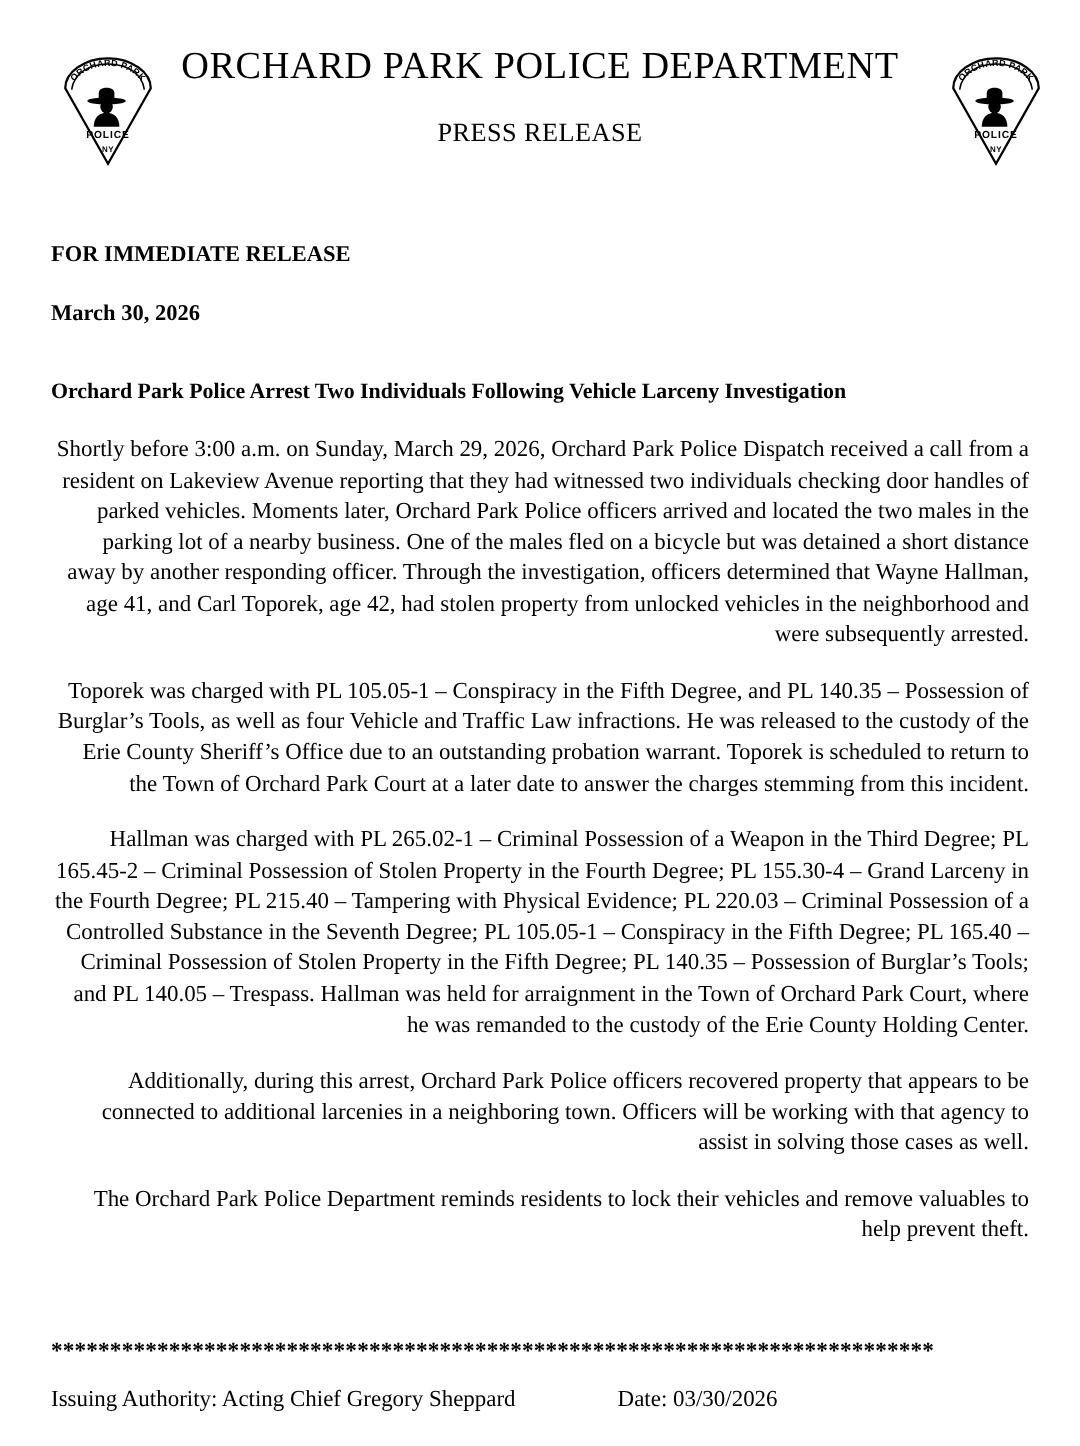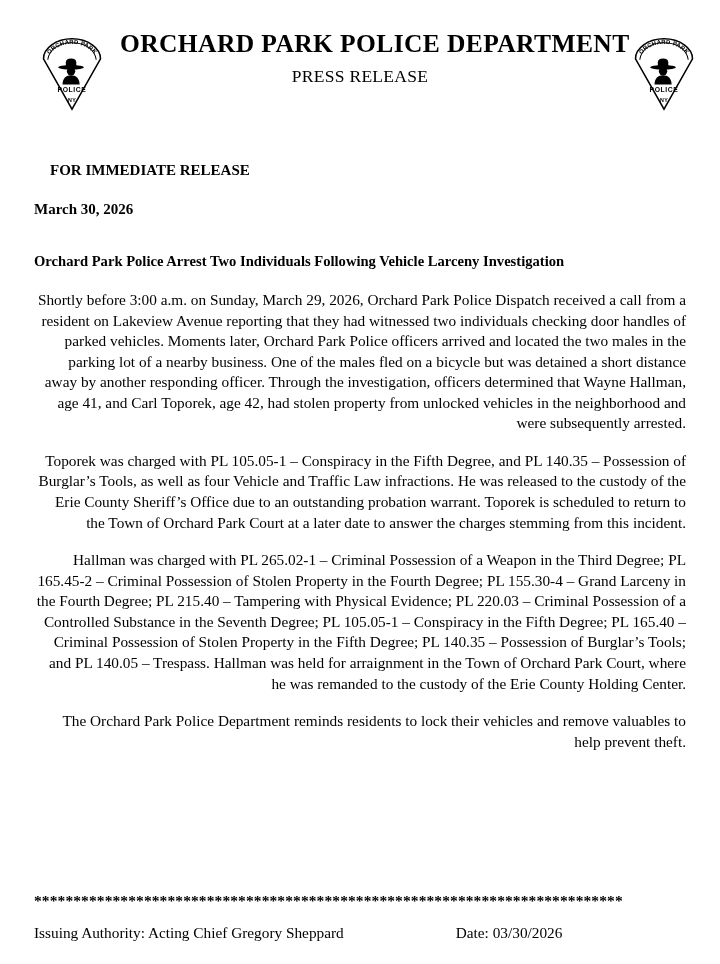--- a/index.html
+++ b/index.html
@@ -42,39 +42,38 @@
 
   .header-titles {
     text-align: center;
     padding: 0 120px;
   }
   .dept-title {
     font-size: 25.5px;
     letter-spacing: 0.4px;
     line-height: 1.1;
     white-space: nowrap;
-    font-weight: bold;
+    font-weight: normal;
     margin: 0;
   }
   .press-release {
     font-size: 17.5px;
     letter-spacing: 0.3px;
-    margin-top: 8px;
+    margin-top: 20px;
     font-weight: normal;
   }
 
   
   .content {
     padding: 0 34px 0 34px;
   }
   .release-line {
     font-weight: bold;
     font-size: 15px;
     margin-top: 42px;
-    margin-left: 16px;
   }
   .release-date {
     font-weight: bold;
     font-size: 15px;
     margin-top: 22px;
   }
   .headline {
     font-weight: bold;
     font-size: 14.6px;
     margin-top: 34px;
@@ -109,21 +108,21 @@
     display: flex;
     align-items: baseline;
     margin-top: 14px;
     font-size: 15.3px;
     gap: 16px;
   }
   .issuing {
     flex: 0 0 auto;
   }
   .footer-date {
-    margin-left: 96px;
+    margin-left: 52px;
   }
 </style>
 </head>
 <body>
 
 <div class="page">
 
   <div class="header">
 
     <div class="badge left">
@@ -195,20 +194,21 @@
     <div class="release-date">March 30, 2026</div>
 
     <div class="headline">Orchard Park Police Arrest Two Individuals Following Vehicle Larceny Investigation</div>
 
     <p class="para first">Shortly before 3:00 a.m. on Sunday, March 29, 2026, Orchard Park Police Dispatch received a call from a resident on Lakeview Avenue reporting that they had witnessed two individuals checking door handles of parked vehicles. Moments later, Orchard Park Police officers arrived and located the two males in the parking lot of a nearby business. One of the males fled on a bicycle but was detained a short distance away by another responding officer. Through the investigation, officers determined that Wayne Hallman, age 41, and Carl Toporek, age 42, had stolen property from unlocked vehicles in the neighborhood and were subsequently arrested.</p>
 
     <p class="para">Toporek was charged with PL 105.05-1 – Conspiracy in the Fifth Degree, and PL 140.35 – Possession of Burglar’s Tools, as well as four Vehicle and Traffic Law infractions. He was released to the custody of the Erie County Sheriff’s Office due to an outstanding probation warrant. Toporek is scheduled to return to the Town of Orchard Park Court at a later date to answer the charges stemming from this incident.</p>
 
     <p class="para">Hallman was charged with PL 265.02-1 – Criminal Possession of a Weapon in the Third Degree; PL 165.45-2 – Criminal Possession of Stolen Property in the Fourth Degree; PL 155.30-4 – Grand Larceny in the Fourth Degree; PL 215.40 – Tampering with Physical Evidence; PL 220.03 – Criminal Possession of a Controlled Substance in the Seventh Degree; PL 105.05-1 – Conspiracy in the Fifth Degree; PL 165.40 – Criminal Possession of Stolen Property in the Fifth Degree; PL 140.35 – Possession of Burglar’s Tools; and PL 140.05 – Trespass. Hallman was held for arraignment in the Town of Orchard Park Court, where he was remanded to the custody of the Erie County Holding Center.</p>
 
+    <p class="para">Additionally, during this arrest, Orchard Park Police officers recovered property that appears to be connected to additional larcenies in a neighboring town. Officers will be working with that agency to assist in solving those cases as well.</p>
 
     <p class="para">The Orchard Park Police Department reminds residents to lock their vehicles and remove valuables to help prevent theft.</p>
   </div>
 
   <div class="footer">
     <div class="star-rule">***************************************************************************</div>
     <div class="footer-row">
       <span class="issuing">Issuing Authority: Acting Chief Gregory Sheppard</span>
       <span class="footer-date">Date: 03/30/2026</span>
     </div>

